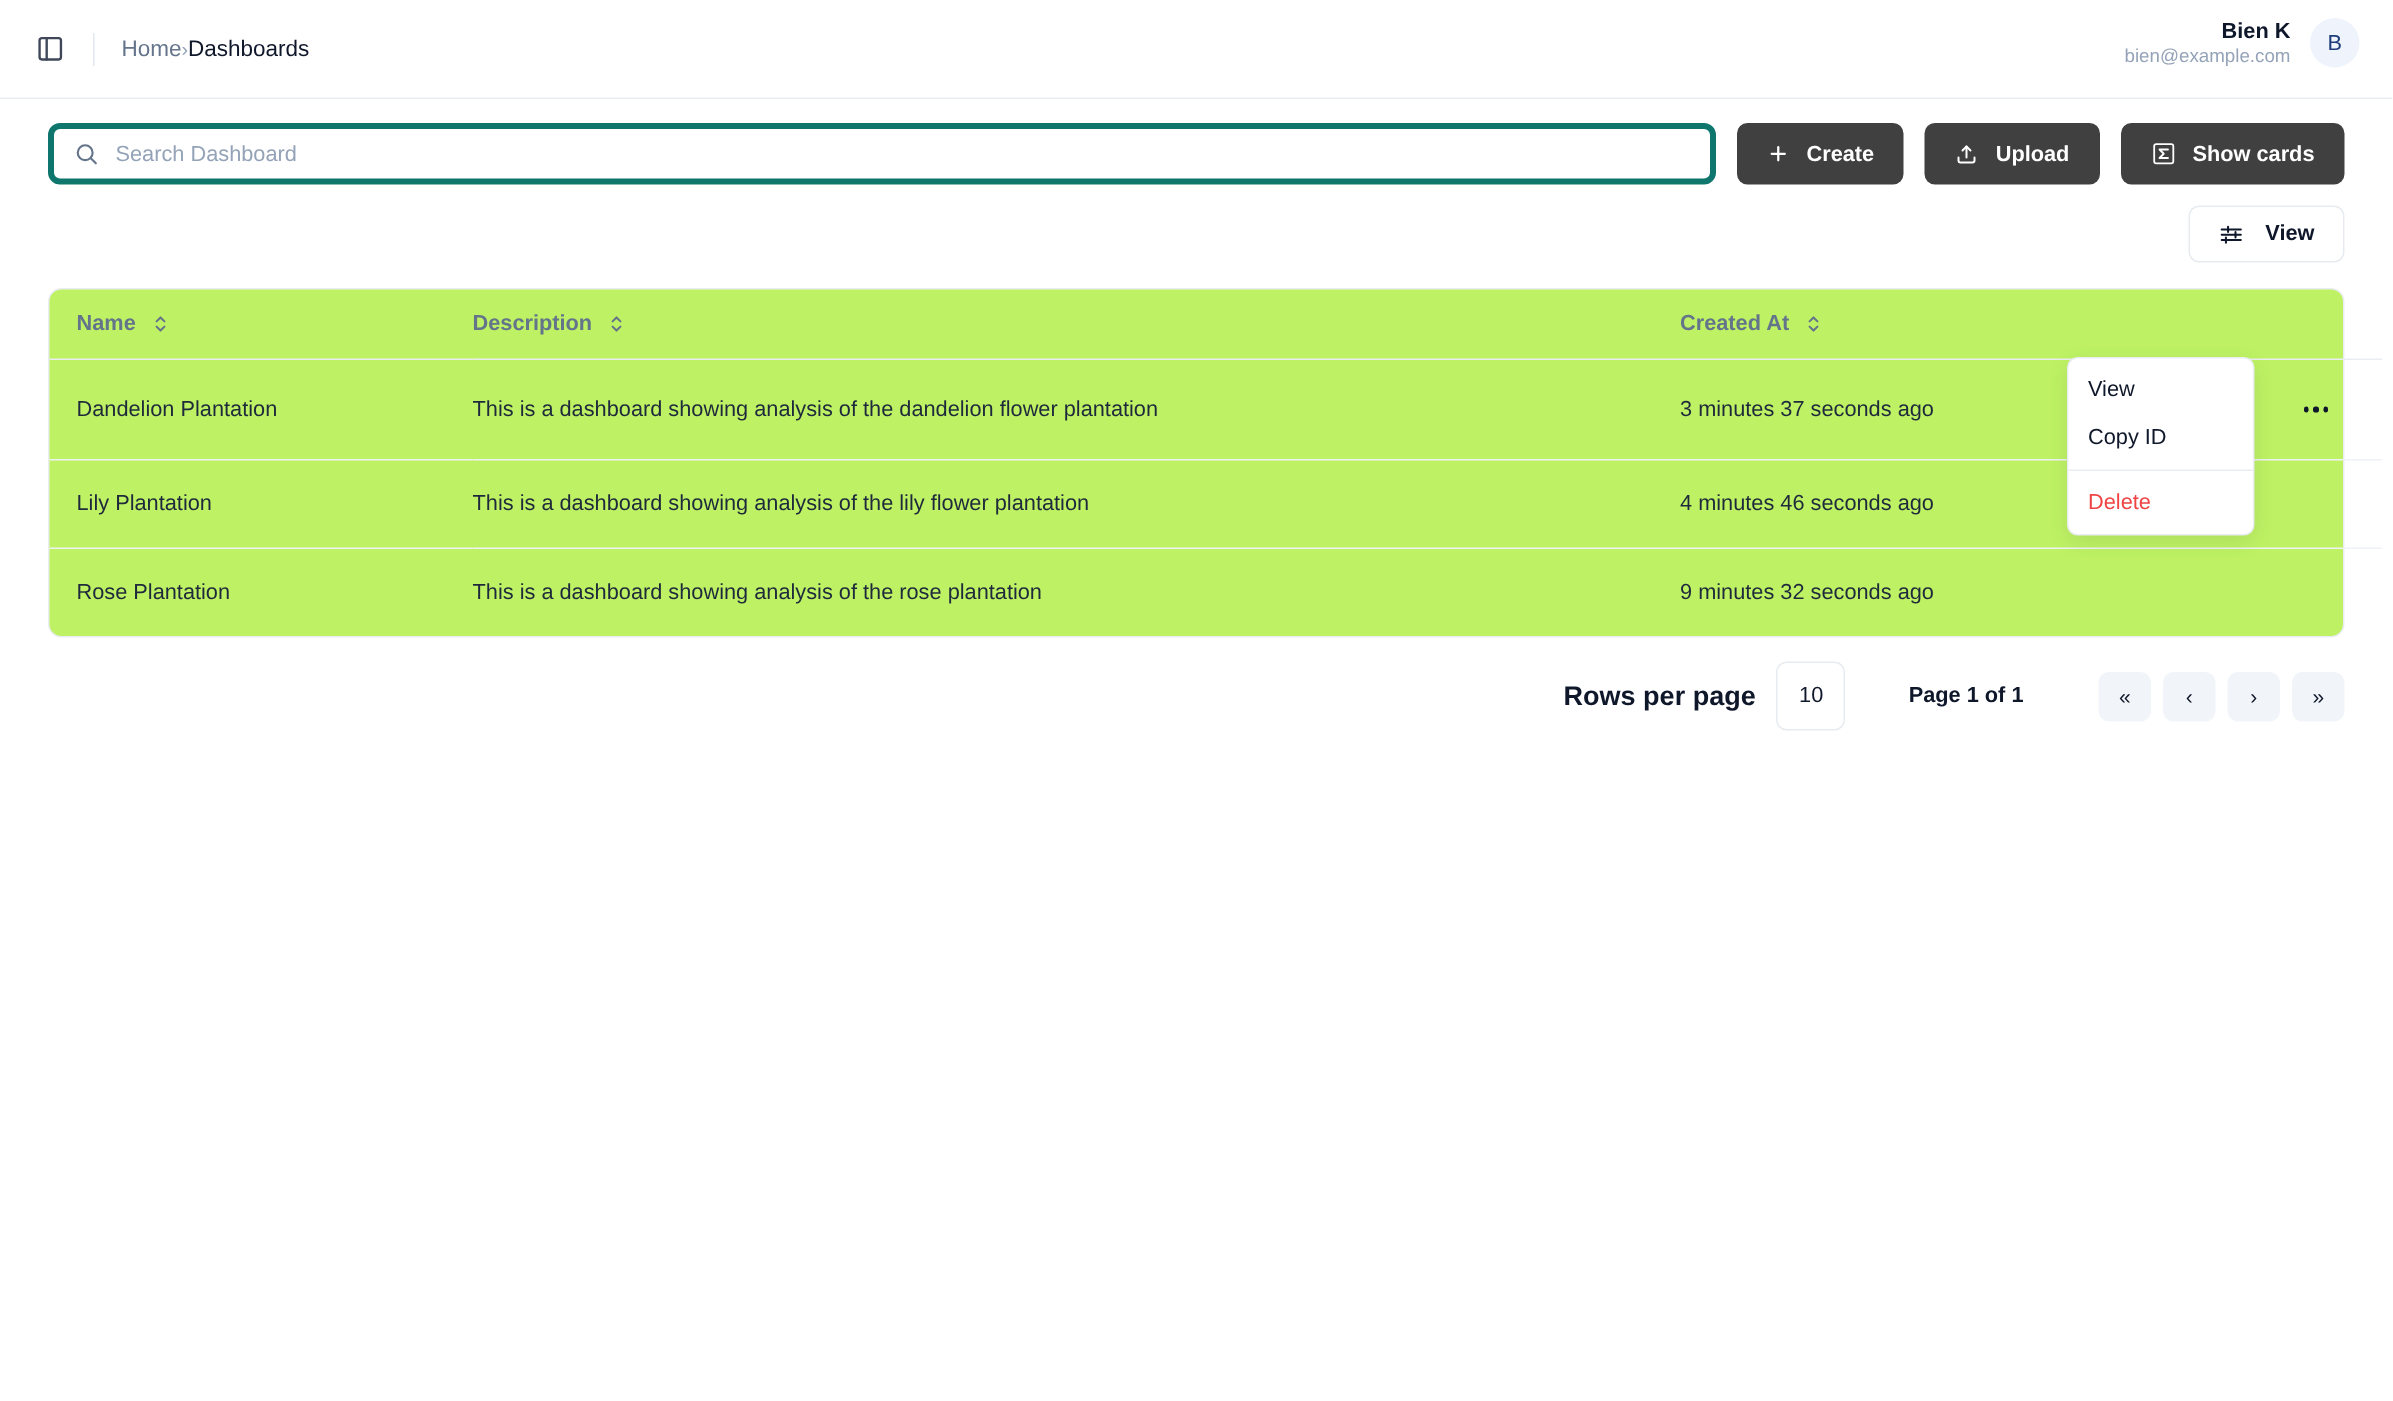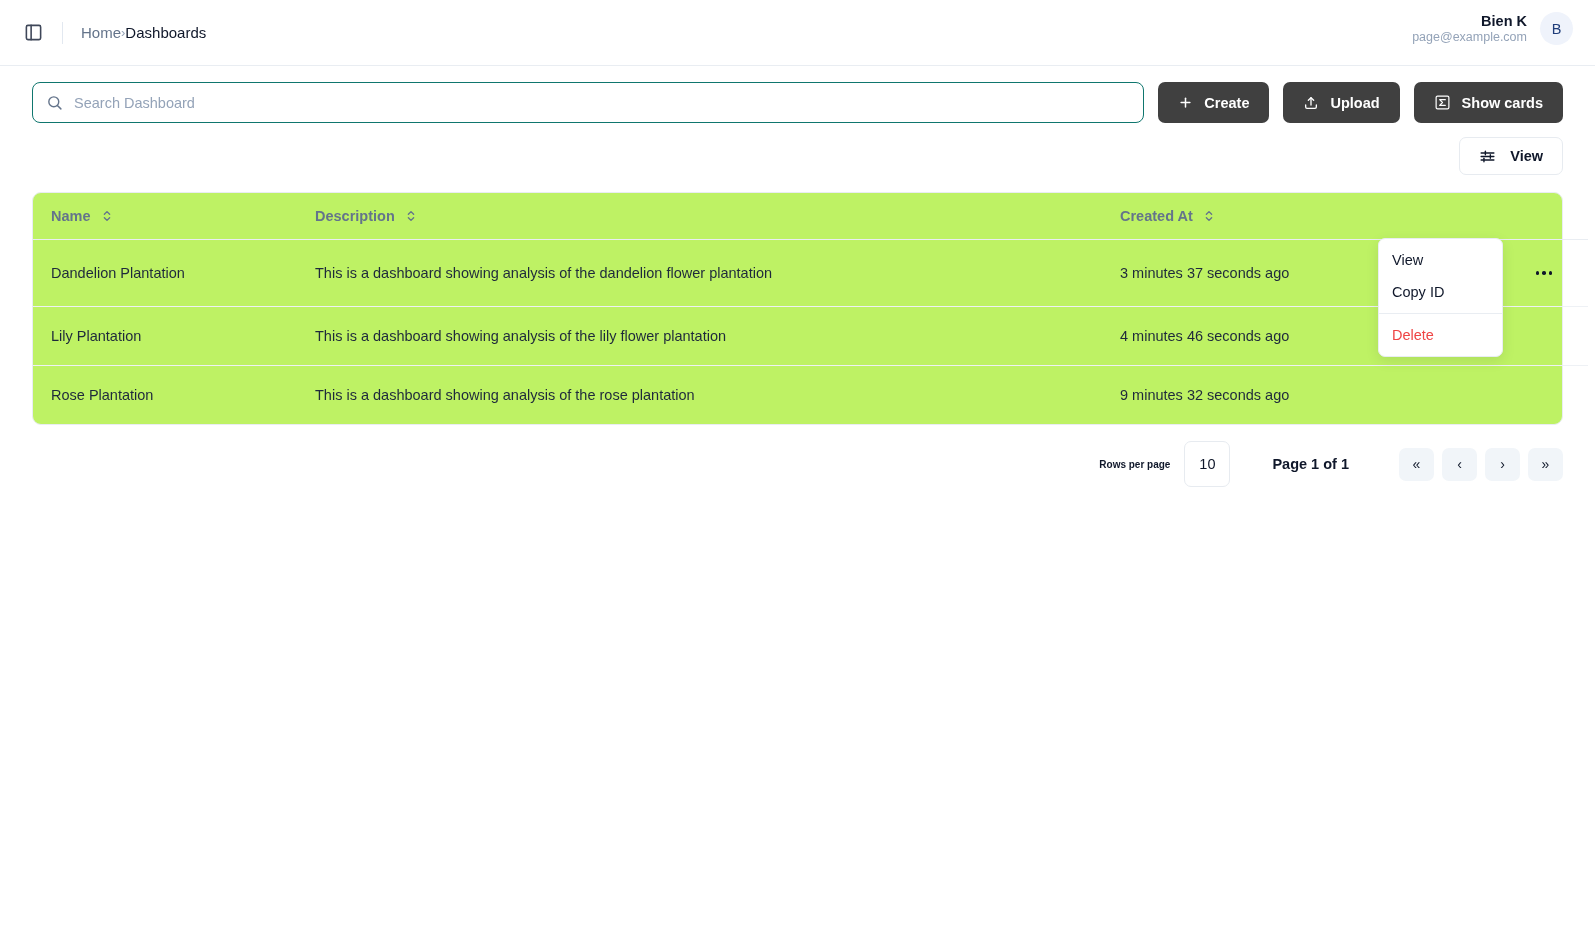--- a/index.html
+++ b/index.html
@@ -68,21 +68,21 @@
   
   .toolbar {
     display: flex;
     align-items: center;
     gap: 14px;
     padding: 16px 32px 0 32px;
   }
   .search-wrap {
     flex: 1;
     height: 41px;
-    border: 1px solid #0f766e;
+    border: 4px solid #0f766e;
     border-radius: 8px;
     display: flex;
     align-items: center;
     padding: 0 13px;
     gap: 11px;
     background: #fff;
   }
   .search-wrap input {
     border: none;
     outline: none;
@@ -207,21 +207,21 @@
   .menu-item.danger { color: #ef4444; }
 
   
   .pagination {
     display: flex;
     align-items: center;
     justify-content: flex-end;
     gap: 0;
     padding: 16px 32px 0 32px;
   }
-  .rows-label { font-size: 10px; font-weight: bold; color: #0f172a; }
+  .rows-label { font-size: 18px; font-weight: bold; color: #0f172a; }
   .rows-box {
     width: 46px; height: 46px;
     border: 1px solid #e7ebf0;
     border-radius: 7px;
     display: flex; align-items: center; justify-content: center;
     font-size: 14.5px;
     color: #0f172a;
     margin-left: 14px;
     cursor: pointer;
     background: #fff;
@@ -263,21 +263,21 @@
 
   <nav class="breadcrumb">
     <span class="crumb-link">Home</span>
     <span class="crumb-sep">›</span>
     <span class="crumb-current">Dashboards</span>
   </nav>
 
   <div class="user-area">
     <div class="user-text">
       <div class="user-name">Bien K</div>
-      <div class="user-email">page@example.com</div>
+      <div class="user-email">bien@example.com</div>
     </div>
     <div class="avatar">B</div>
   </div>
 </div>
 
 <div class="toolbar">
 
   <div class="search-wrap">
     <span>
       <svg width="17" height="17" viewBox="0 0 24 24" fill="none" stroke="#64748b" stroke-width="2" stroke-linecap="round">

